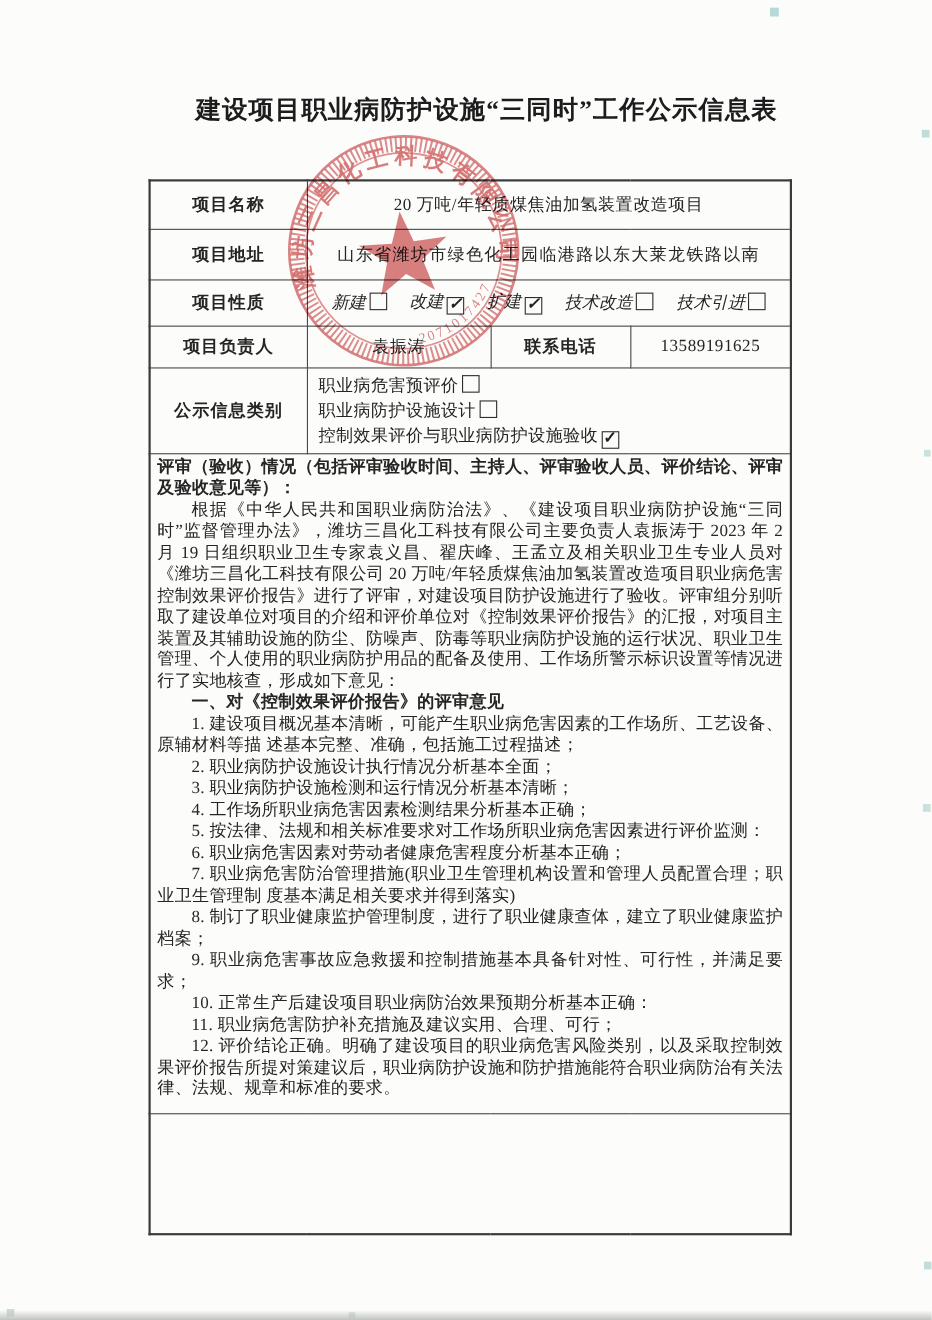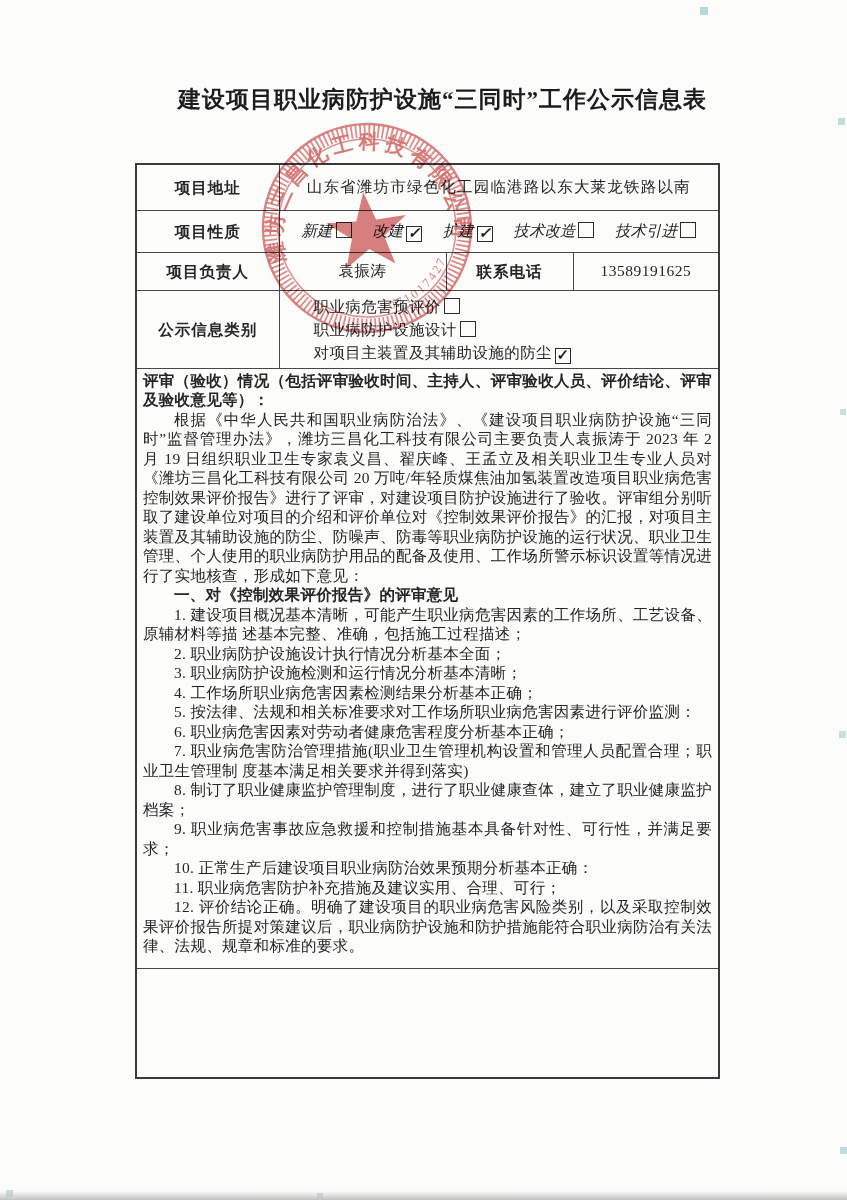--- a/index.html
+++ b/index.html
@@ -33,21 +33,21 @@
   td.v-center{text-align:center;letter-spacing:0.5px;}
   td.v-addr{text-align:center;letter-spacing:1.2px;padding-left:4px;padding-right:4px;margin-left:16px;}
   .nature-row{display:flex;justify-content:space-between;align-items:center;padding:0 16px;font-style:italic;}
   .opt{white-space:nowrap;}
   .cb{
     display:inline-block;width:14px;height:14px;
     border:1.6px solid #2d2d2d;margin-left:3px;vertical-align:-2px;
     text-align:center;font-size:15px;line-height:12px;font-weight:700;color:#1f1f1f;
   }
   .pub-block{padding:2px 4px;line-height:23px;letter-spacing:0.4px;}
-  .pub-line{white-space:nowrap;margin-left:24px;}
+  .pub-line{white-space:nowrap;}
   td.review-cell{
     vertical-align:top;text-align:justify;
     padding:3px 8px 2px 8px;
     font-size:15px;line-height:19.5px;letter-spacing:0.3px;
   }
   .rv-head{font-weight:700;margin:0;}
   .rv-p,.rv-sub{margin:0;text-indent:2em;}
   .rv-sub{font-weight:700;}
   .rv-item{margin:0;text-indent:2em;}
   
@@ -76,20 +76,24 @@
   <h1 class="doc-title">建设项目职业病防护设施“三同时”工作公示信息表</h1>
 
   <table class="info">
     <colgroup>
       <col style="width:143px">
         <col style="width:167px">
         <col style="width:127px">
         <col style="width:146px">
     </colgroup>
     <tbody>
+        <tr class="r1">
+      <td class="lbl">项目名称</td>
+      <td colspan="3" class="v-center">20 万吨/年轻质煤焦油加氢装置改造项目</td>
+    </tr>
     <tr class="r2">
       <td class="lbl">项目地址</td>
       <td colspan="3" class="v-addr">山东省潍坊市绿色化工园临港路以东大莱龙铁路以南</td>
     </tr>
     <tr class="r3">
       <td class="lbl">项目性质</td>
       <td colspan="3">
         <div class="nature-row">
           <span class="opt"><span>新建</span><span class="cb"></span></span>
           <span class="opt"><span>改建</span><span class="cb checked">✓</span></span>
@@ -104,21 +108,21 @@
       <td class="v-center">袁振涛</td>
       <td class="lbl">联系电话</td>
       <td class="v-center">13589191625</td>
     </tr>
     <tr class="r5">
       <td class="lbl">公示信息类别</td>
       <td colspan="3">
         <div class="pub-block">
           <div class="pub-line"><span>职业病危害预评价</span><span class="cb"></span></div>
           <div class="pub-line"><span>职业病防护设施设计</span><span class="cb"></span></div>
-          <div class="pub-line"><span>对项目主装置及其辅助设施的防尘</span><span class="cb checked">✓</span></div>
+          <div class="pub-line"><span>控制效果评价与职业病防护设施验收</span><span class="cb checked">✓</span></div>
         </div>
       </td>
     </tr>
     <tr class="r7">
       <td colspan="4" class="review-cell">
         <div class="rv-head">评审（验收）情况（包括评审验收时间、主持人、评审验收人员、评价结论、评审及验收意见等）：</div>
         <p class="rv-p">根据《中华人民共和国职业病防治法》、《建设项目职业病防护设施“三同时”监督管理办法》，潍坊三昌化工科技有限公司主要负责人袁振涛于 2023 年 2 月 19 日组织职业卫生专家袁义昌、翟庆峰、王孟立及相关职业卫生专业人员对《潍坊三昌化工科技有限公司 20 万吨/年轻质煤焦油加氢装置改造项目职业病危害控制效果评价报告》进行了评审，对建设项目防护设施进行了验收。评审组分别听取了建设单位对项目的介绍和评价单位对《控制效果评价报告》的汇报，对项目主装置及其辅助设施的防尘、防噪声、防毒等职业病防护设施的运行状况、职业卫生管理、个人使用的职业病防护用品的配备及使用、工作场所警示标识设置等情况进行了实地核查，形成如下意见：</p>
         <p class="rv-sub">一、对《控制效果评价报告》的评审意见</p>
         <div>
               <p class="rv-item">1. 建设项目概况基本清晰，可能产生职业病危害因素的工作场所、工艺设备、原辅材料等描 述基本完整、准确，包括施工过程描述；</p>

